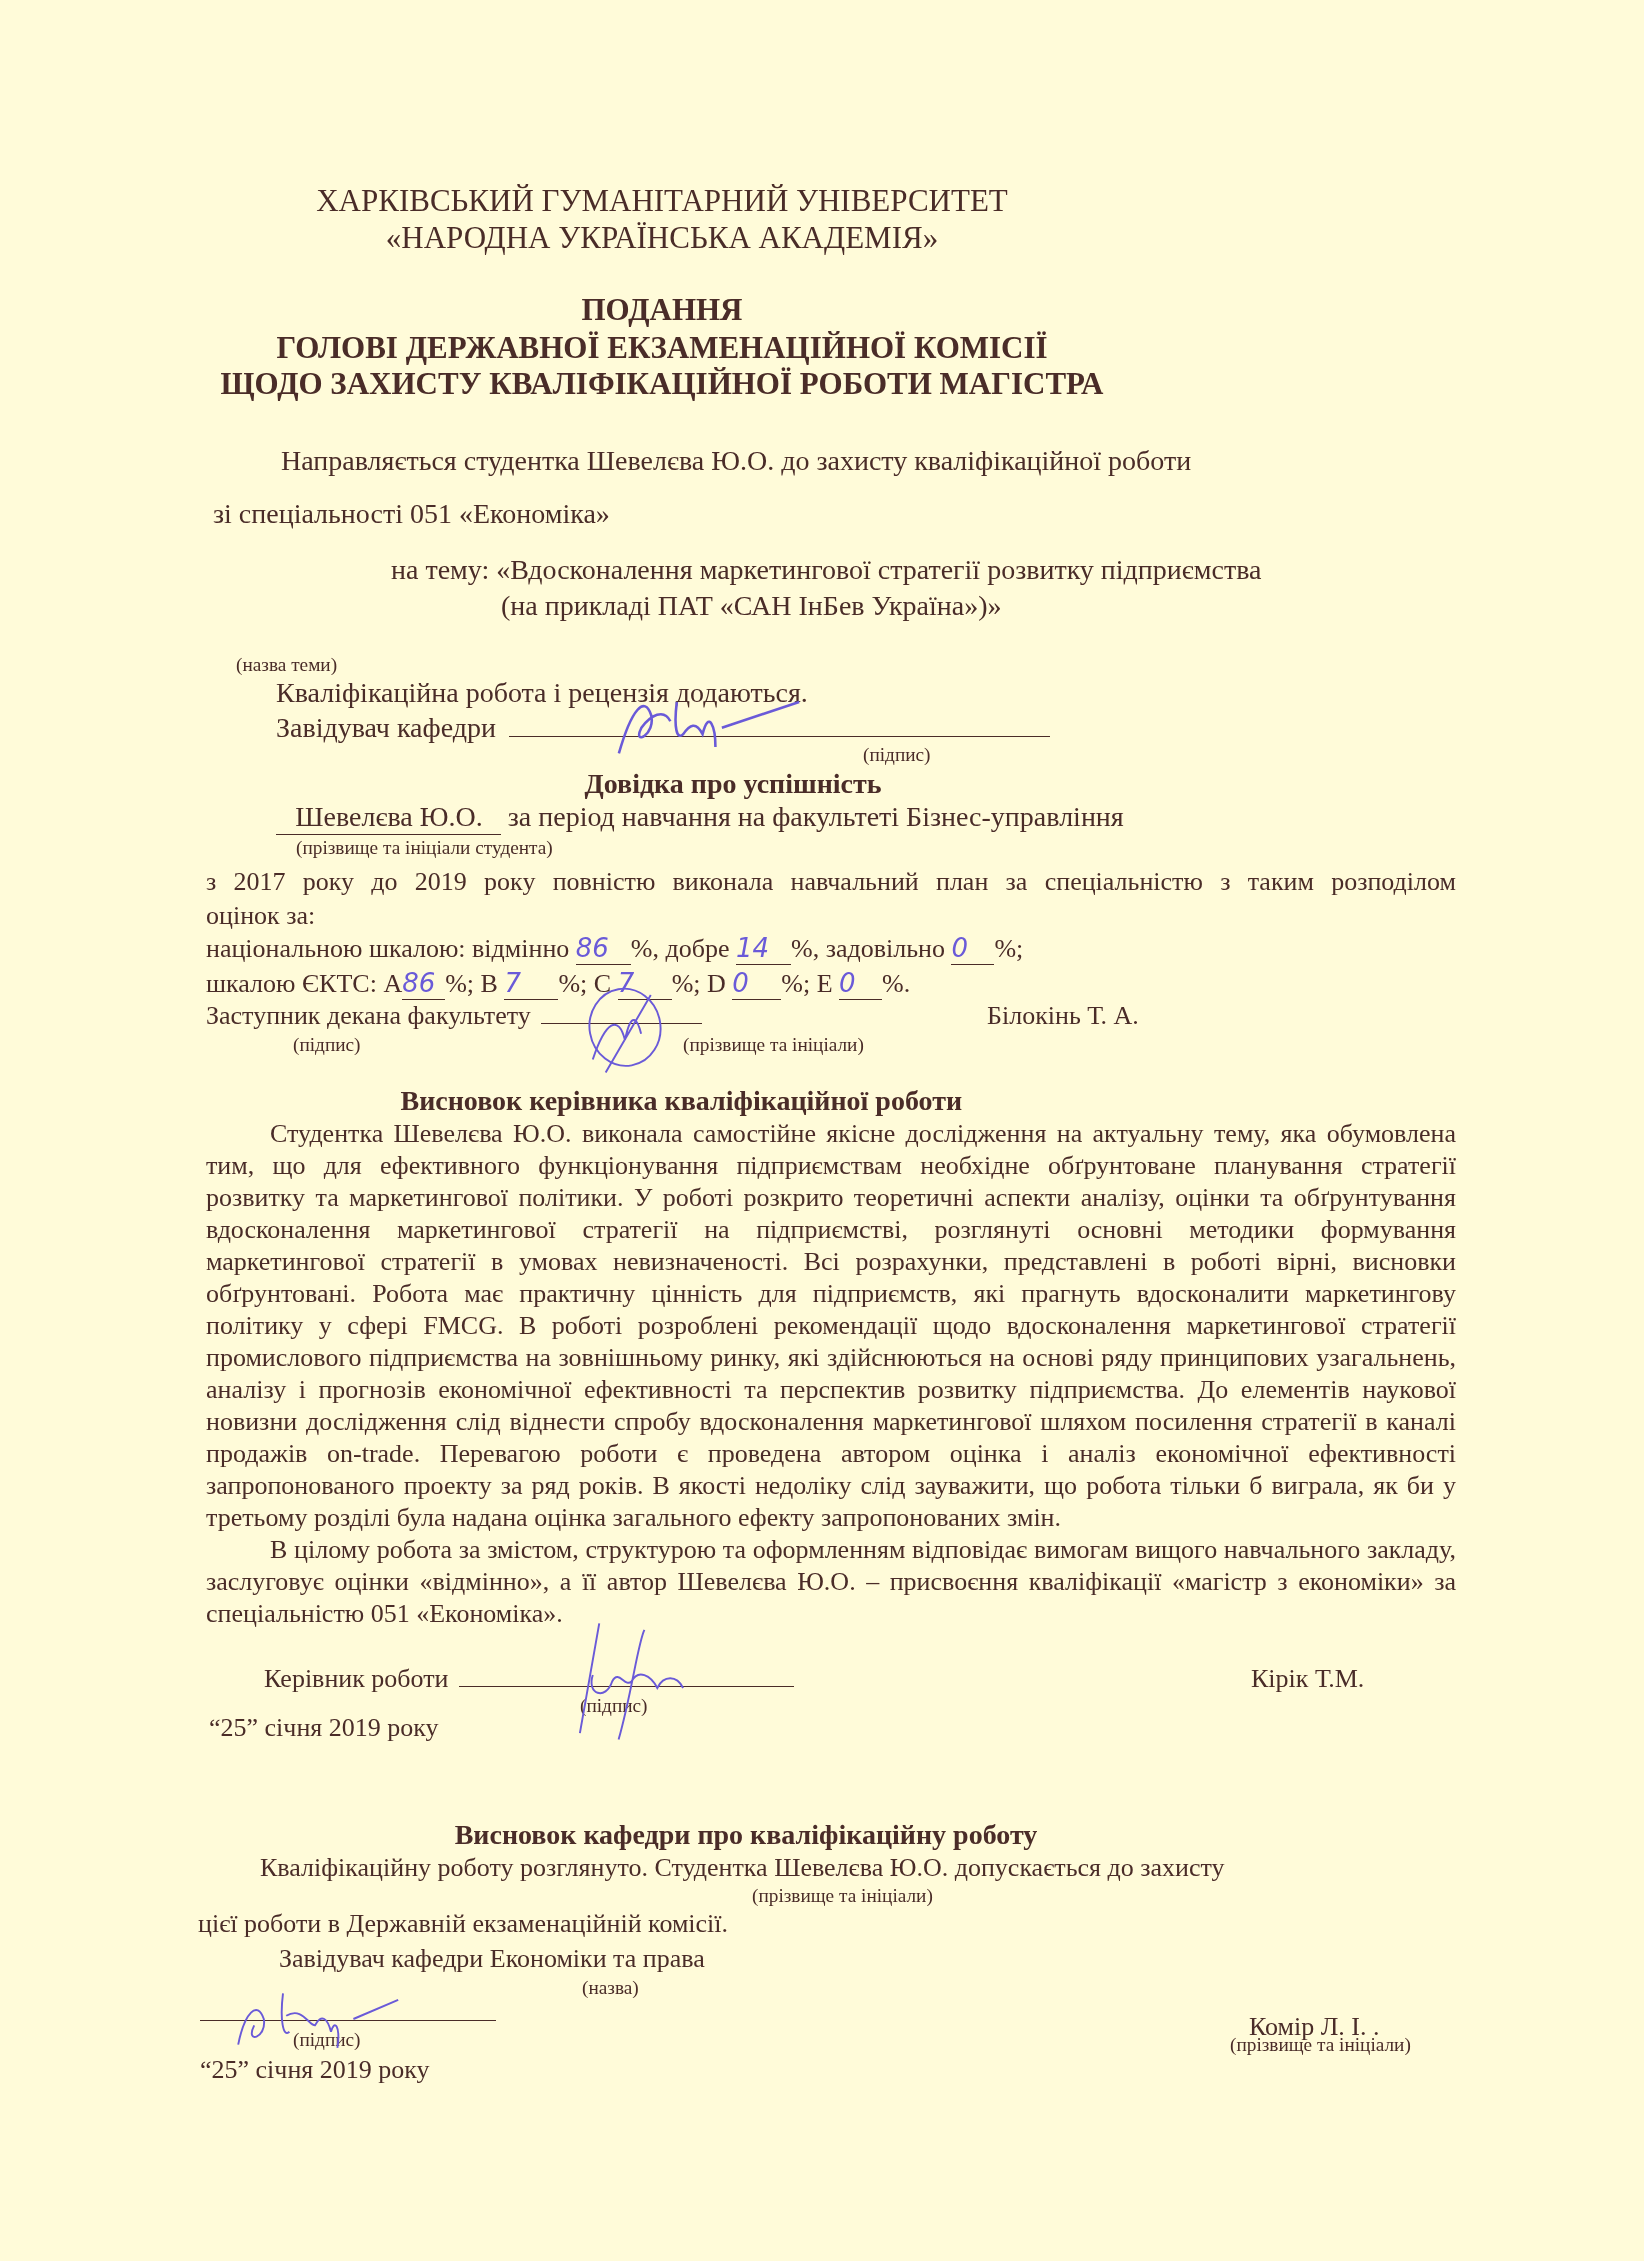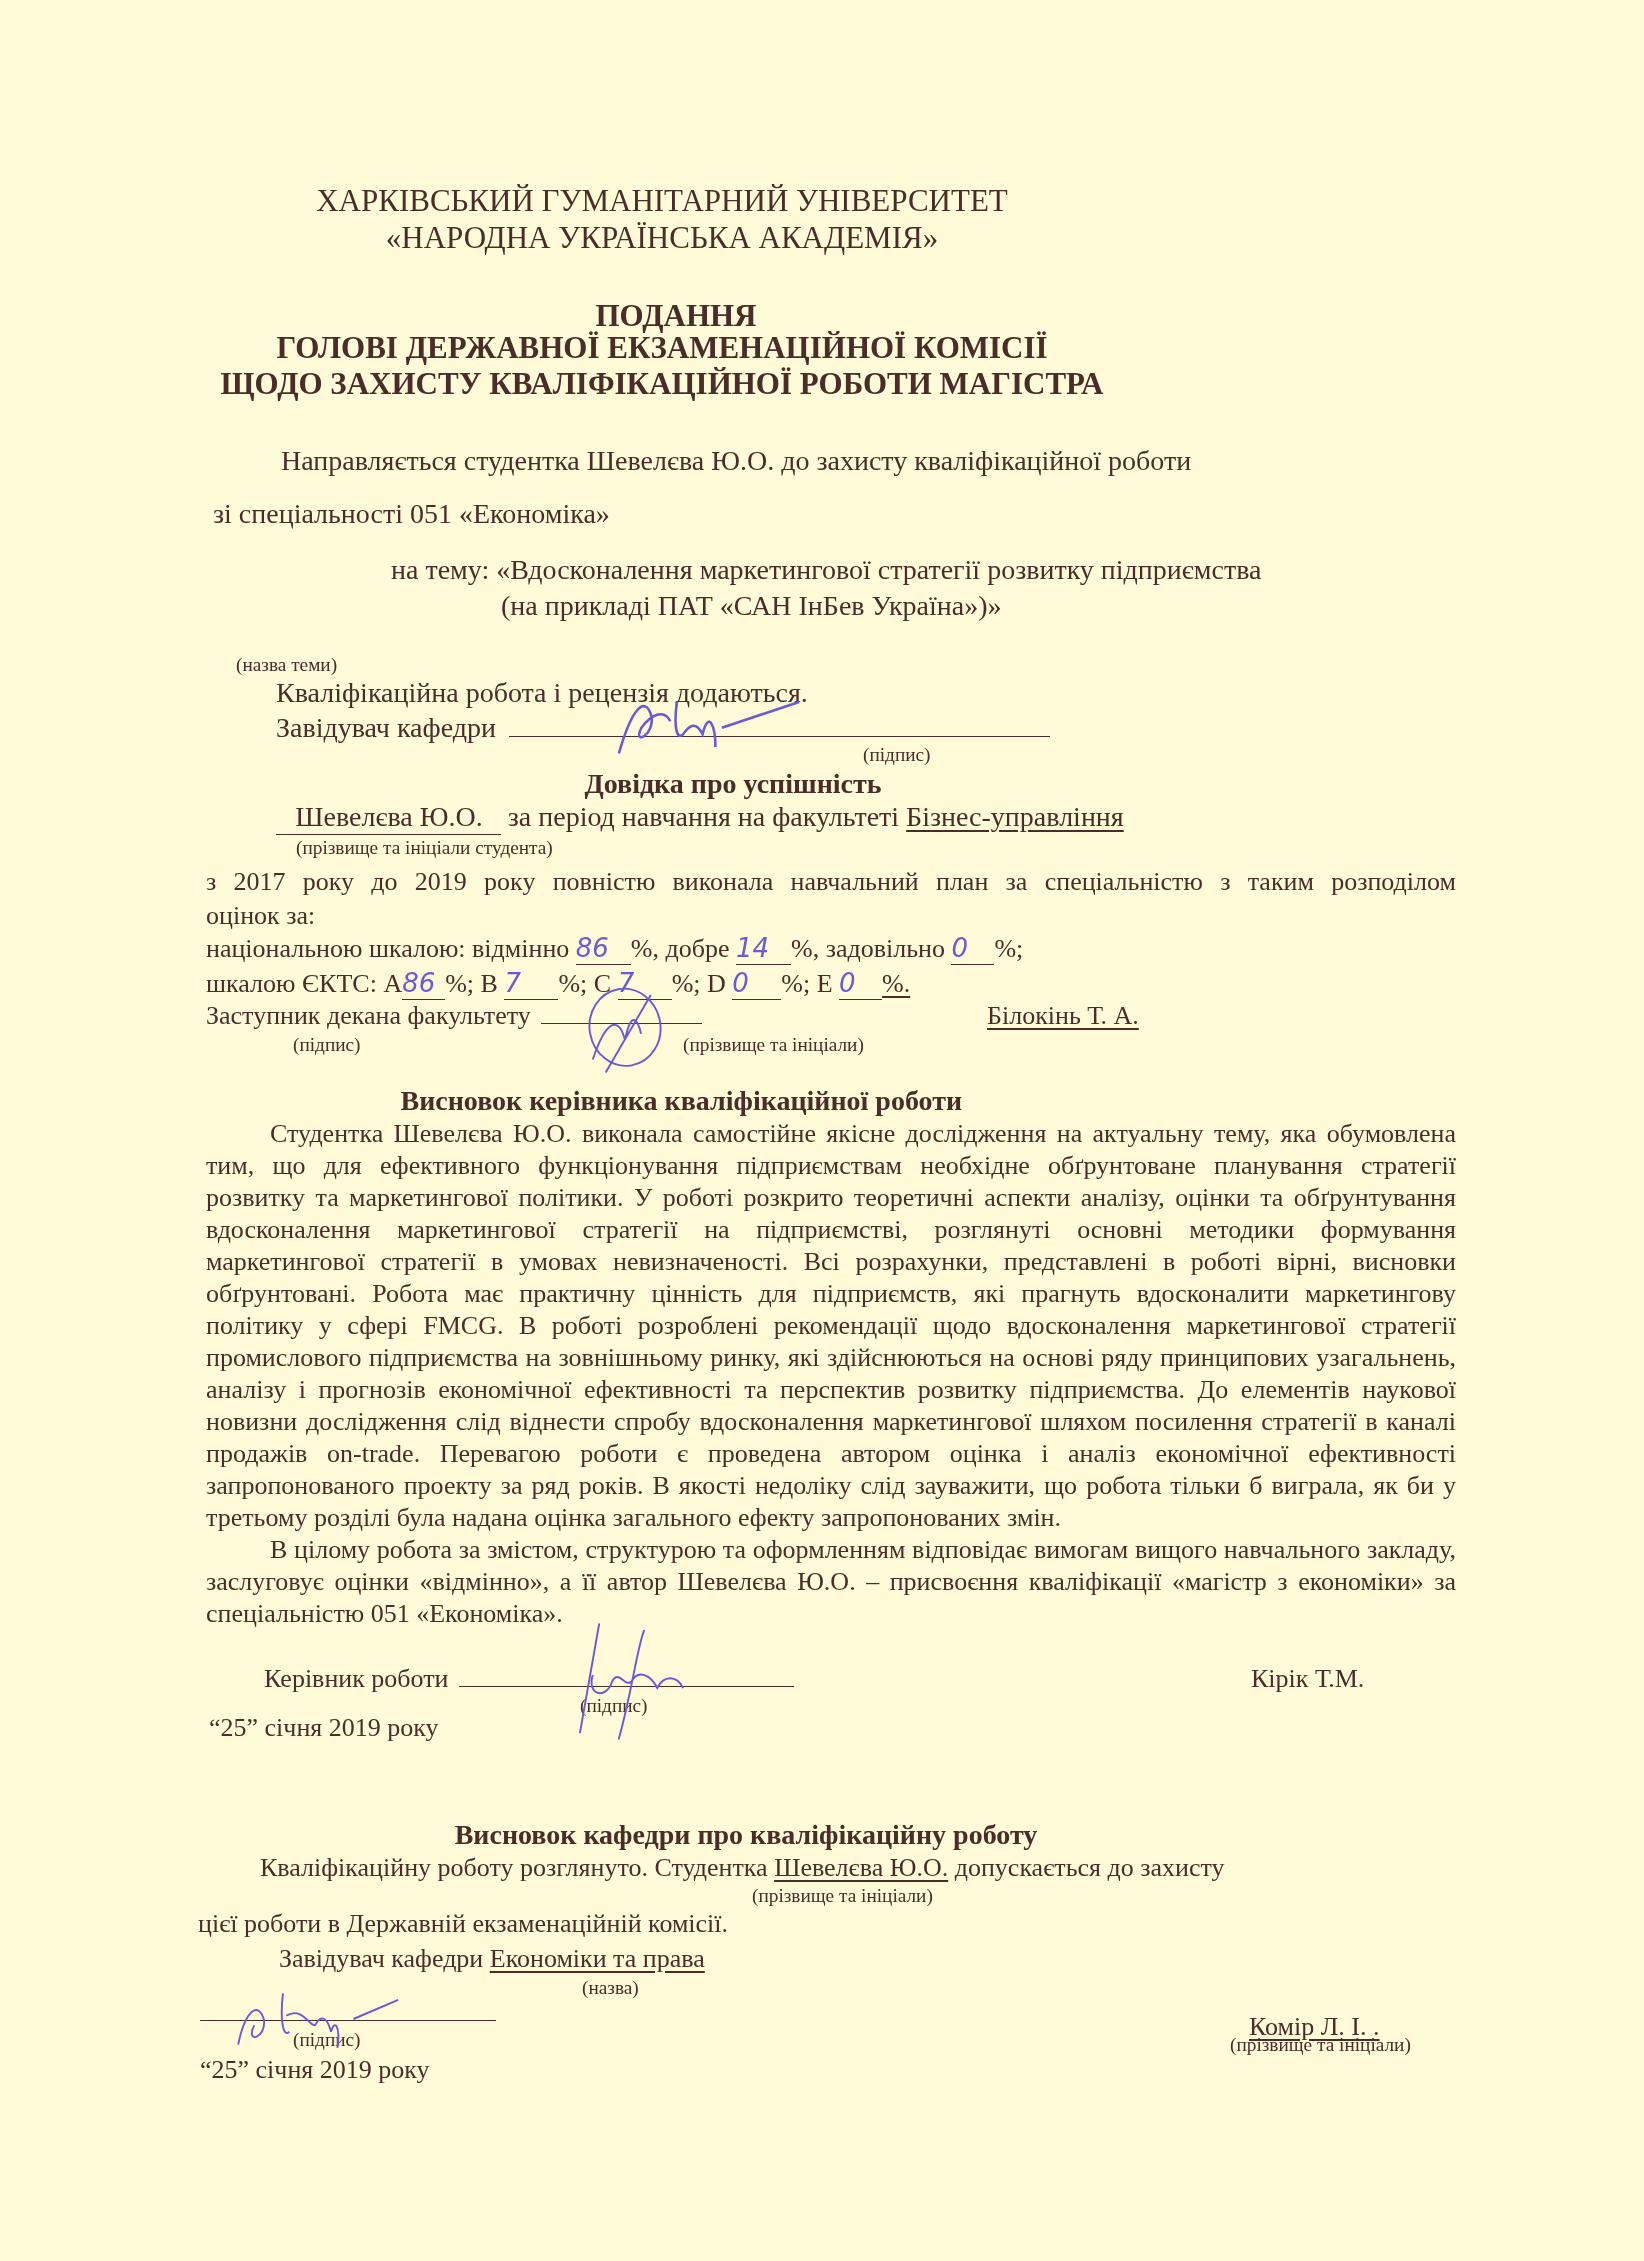--- a/index.html
+++ b/index.html
@@ -11,21 +11,21 @@
     position: relative;
     overflow: hidden;
   }
   .abs { position: absolute; white-space: nowrap; }
   .t40 { font-size: 26px; line-height: 1.2; }
   .t44 { font-size: 28px; line-height: 1.2; }
   .t48 { font-size: 31px; line-height: 1.2; }
   .small { font-size: 19.3px; line-height: 1.2; }
   .bold { font-weight: bold; }
   .center { text-align: center; left: 0; width: 1324px; }
-  .ul { text-decoration: underline; text-underline-offset: 3.9px; text-decoration-thickness: 1.9px; }
+  .ul { text-underline-offset: 3.9px; text-decoration-thickness: 1.9px; }
   .line { display: inline-block; border-bottom: 1.9px solid #4a2c28; vertical-align: baseline; }
   .hw {
     color: #6a5ad8;
     font-family: "DejaVu Sans", sans-serif;
     font-style: italic;
     font-size: 26px;
     display: inline-block;
     text-align: left;
     border-bottom: 1.9px solid #4a2c28;
   }
@@ -39,21 +39,21 @@
   .para p { margin: 0; text-indent: 64px; }
   .sig { position: absolute; }
   .sig svg { overflow: visible; }
 </style>
 </head>
 <body>
 
 <div class="abs center t48" style="top:182px;">ХАРКІВСЬКИЙ ГУМАНІТАРНИЙ УНІВЕРСИТЕТ</div>
 <div class="abs center t48" style="top:219px;">«НАРОДНА УКРАЇНСЬКА АКАДЕМІЯ»</div>
 
-<div class="abs center t48 bold" style="top:297px;padding-left:14px;">ПОДАННЯ</div>
+<div class="abs center t48 bold" style="top:291px;">ПОДАННЯ</div>
 <div class="abs center t48 bold" style="top:329px;">ГОЛОВІ ДЕРЖАВНОЇ ЕКЗАМЕНАЦІЙНОЇ КОМІСІЇ</div>
 <div class="abs center t48 bold" style="top:365px;">ЩОДО ЗАХИСТУ КВАЛІФІКАЦІЙНОЇ РОБОТИ МАГІСТРА</div>
 
 <div class="abs t44" style="left:281px; top:444px;">Направляється студентка  Шевелєва Ю.О. до захисту кваліфікаційної роботи</div>
 <div class="abs t44" style="left:213px; top:497px;">зі спеціальності 051 «Економіка»</div>
 <div class="abs t44" style="left:391px; top:553px;">на тему: «Вдосконалення маркетингової стратегії розвитку підприємства</div>
 <div class="abs t44" style="left:501px; top:589px;">(на прикладі ПАТ «САН ІнБев Україна»)»</div>
 <div class="abs small" style="left:236px; top:653px;">(назва теми)</div>
 
 <div class="abs t44" style="left:276px; top:676px;">Кваліфікаційна робота і рецензія додаються.</div>

